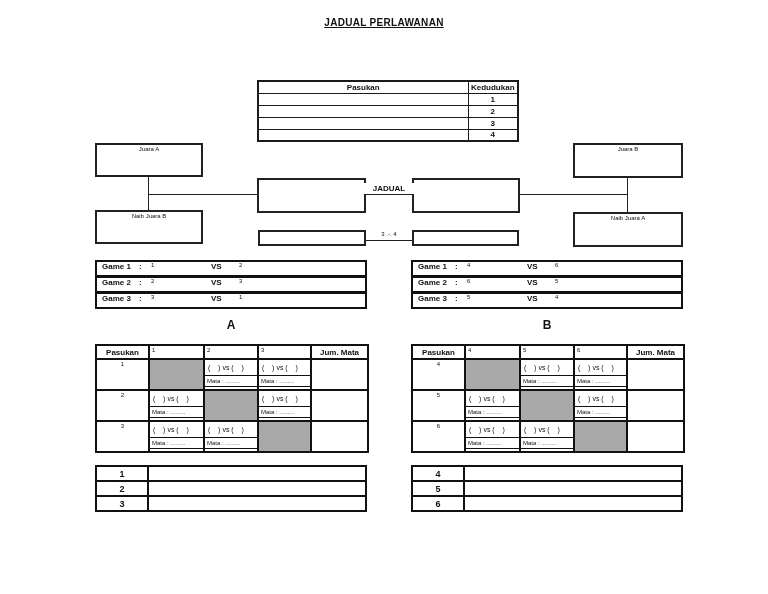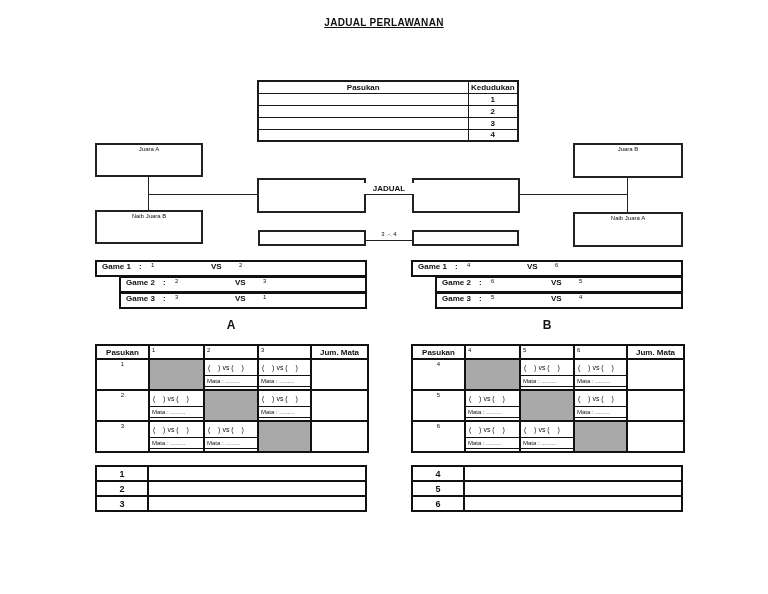--- a/index.html
+++ b/index.html
@@ -45,21 +45,21 @@
   #line-h-third  { left: 366px; top: 240px; width: 46px; height: 1px; }
 
   #final-label { left: 356px; top: 183px; width: 66px; height: 11px; line-height: 11px; text-align: center; font-weight: bold; font-size: 8px; background: #ffffff; }
   #third-label { left: 366px; top: 229px; width: 46px; height: 10px; line-height: 10px; text-align: center; font-size: 6px; background: #ffffff; }
 
   
   .game-table { position: absolute; width: 272px; }
   #games-a { left: 95px;  top: 260px; }
   #games-b { left: 411px; top: 260px; }
   .game-row { height: 17px; border: 2px solid #111111; background: #ffffff; display: flex; align-items: flex-start; }
-  .game-row + .game-row { margin-top: -1px; margin-left: 24px; }
+  .game-row + .game-row { margin-top: -1px; }
   .g-name { width: 42px; padding-left: 5px; font-weight: bold; font-size: 8px; }
   .g-sep  { width: 12px; font-weight: bold; font-size: 8px; }
   .g-home { width: 60px; font-size: 6px; }
   .g-vs   { width: 28px; font-weight: bold; font-size: 8px; }
   .g-away { font-size: 6px; }
 
   
   .sec-label { position: absolute; width: 272px; text-align: center; font-weight: bold; font-size: 12px; }
   #label-a { left: 95px;  top: 318px; }
   #label-b { left: 411px; top: 318px; }

